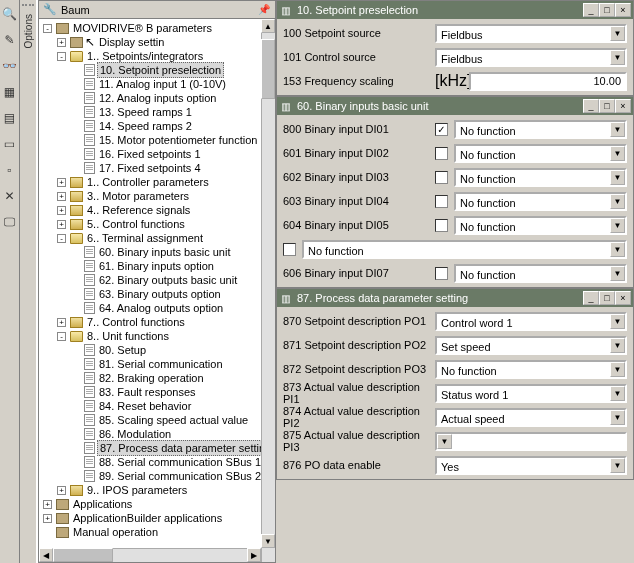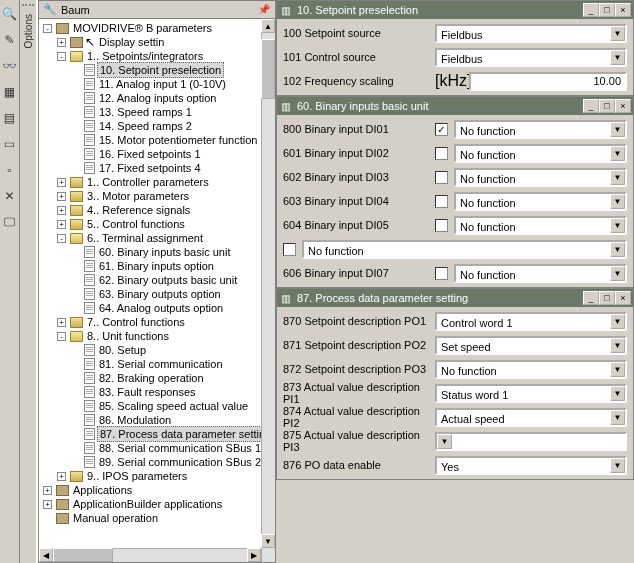--- a/index.html
+++ b/index.html
@@ -356,20 +356,27 @@
                   <div class="row">
                     <span class="exp empty"></span>
                     <span class="fico page"></span>
                     <span class="lbl">83. Fault responses</span>
                   </div>
                 </li>
                 <li class="node">
                   <div class="row">
                     <span class="exp empty"></span>
                     <span class="fico page"></span>
+                    <span class="lbl">84. Reset behavior</span>
+                  </div>
+                </li>
+                <li class="node">
+                  <div class="row">
+                    <span class="exp empty"></span>
+                    <span class="fico page"></span>
                     <span class="lbl">85. Scaling speed actual value</span>
                   </div>
                 </li>
                 <li class="node">
                   <div class="row">
                     <span class="exp empty"></span>
                     <span class="fico page"></span>
                     <span class="lbl">86. Modulation</span>
                   </div>
                 </li>
@@ -459,21 +466,21 @@
           </div>
         </div>
         <div class="param-row">
           <span class="param-label">101 Control source</span>
           <div class="dd">
             <span class="dd-text">Fieldbus</span>
             <span class="dd-arrow">▼</span>
           </div>
         </div>
         <div class="param-row">
-          <span class="param-label">102 Frequency scaling</span>
+          <span class="param-label">153 Frequency scaling</span>
           <span class="param-unit">[kHz]</span>
           <div class="txt">10.00</div>
         </div>
       </div>
   </div>
 
   <div class="panel">
     <div class="titlebar">
       <span class="tico">▥</span>
       <span>60. Binary inputs basic unit</span>

